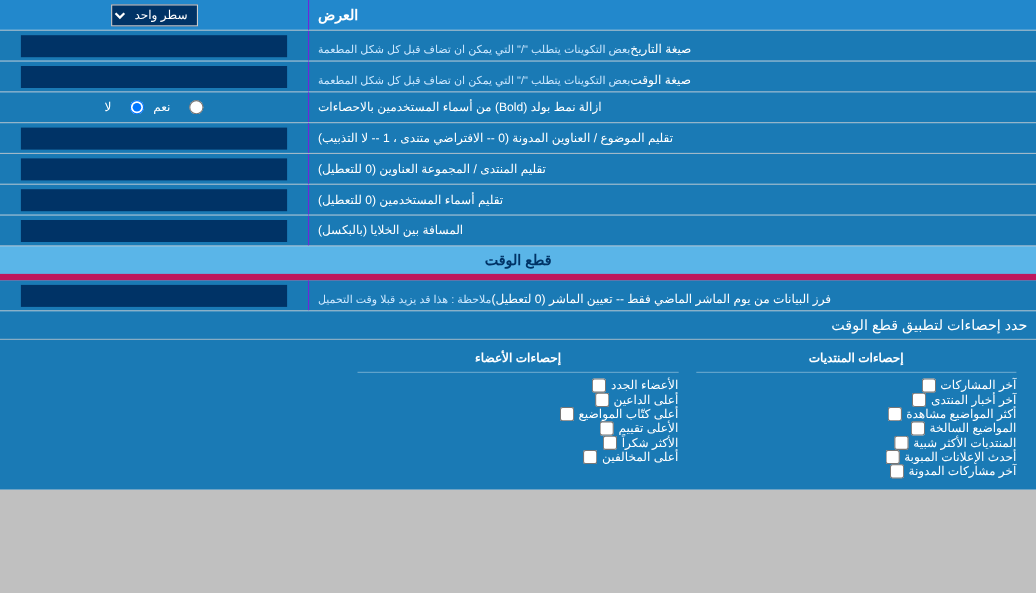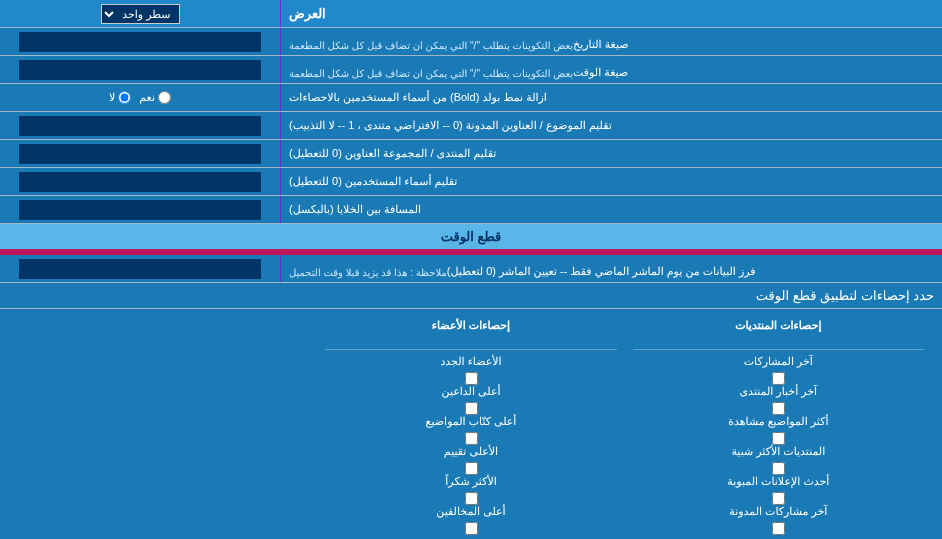--- a/index.html
+++ b/index.html
@@ -82,21 +82,21 @@
       align-items: center;
       gap: 8px;
       justify-content: center;
     }
 
     .radio-group label {
       color: #fff;
       font-size: 11px;
       cursor: pointer;
       display: flex;
-      gap: 3px;
+      gap: 17px;
     }
 
     .radio-group input[type="radio"] {
       margin: 0;
       cursor: pointer;
     }
 
     .section-header {
       background: #5ab5e8;
       color: #003366;
@@ -114,21 +114,20 @@
       width: 100%;
     }
 
     .checkbox-item {
       display: flex;
       align-items: center;
       gap: 4px;
       color: #fff;
       font-size: 11px;
       direction: rtl;
-      flex-direction: column;
     }
 
     .checkbox-item input[type="checkbox"] {
       margin: 0;
       cursor: pointer;
     }
 
     .checkboxes-row {
       display: flex;
       width: 100%;
@@ -139,21 +138,21 @@
       padding: 4px 8px;
     }
 
     .checkbox-col-header {
       color: #fff;
       font-weight: bold;
       font-size: 11px;
       text-align: center;
       margin-bottom: 5px;
       border-bottom: 1px solid rgba(255,255,255,0.3);
-      padding-bottom: 17px;
+      padding-bottom: 6px;
     }
 
     .limit-row {
       display: flex;
       width: 100%;
       background: #1a7ab5;
       border-bottom: 1px solid #a0b8c8;
     }
 
     .limit-label {
@@ -287,20 +286,24 @@
         </div>
         <div class="checkbox-item">
           <span>آخر أخبار المنتدى</span>
           <input type="checkbox" style="">
         </div>
         <div class="checkbox-item">
           <span>أكثر المواضيع مشاهدة</span>
           <input type="checkbox" style="">
         </div>
         <div class="checkbox-item">
+          <span>المواضيع السالخة</span>
+          <input type="checkbox" style="">
+        </div>
+        <div class="checkbox-item">
           <span>المنتديات الأكثر شبية</span>
           <input type="checkbox" style="">
         </div>
         <div class="checkbox-item">
           <span>أحدث الإعلانات المبوبة</span>
           <input type="checkbox" style="">
         </div>
         <div class="checkbox-item">
           <span>آخر مشاركات المدونة</span>
           <input type="checkbox" style="">

